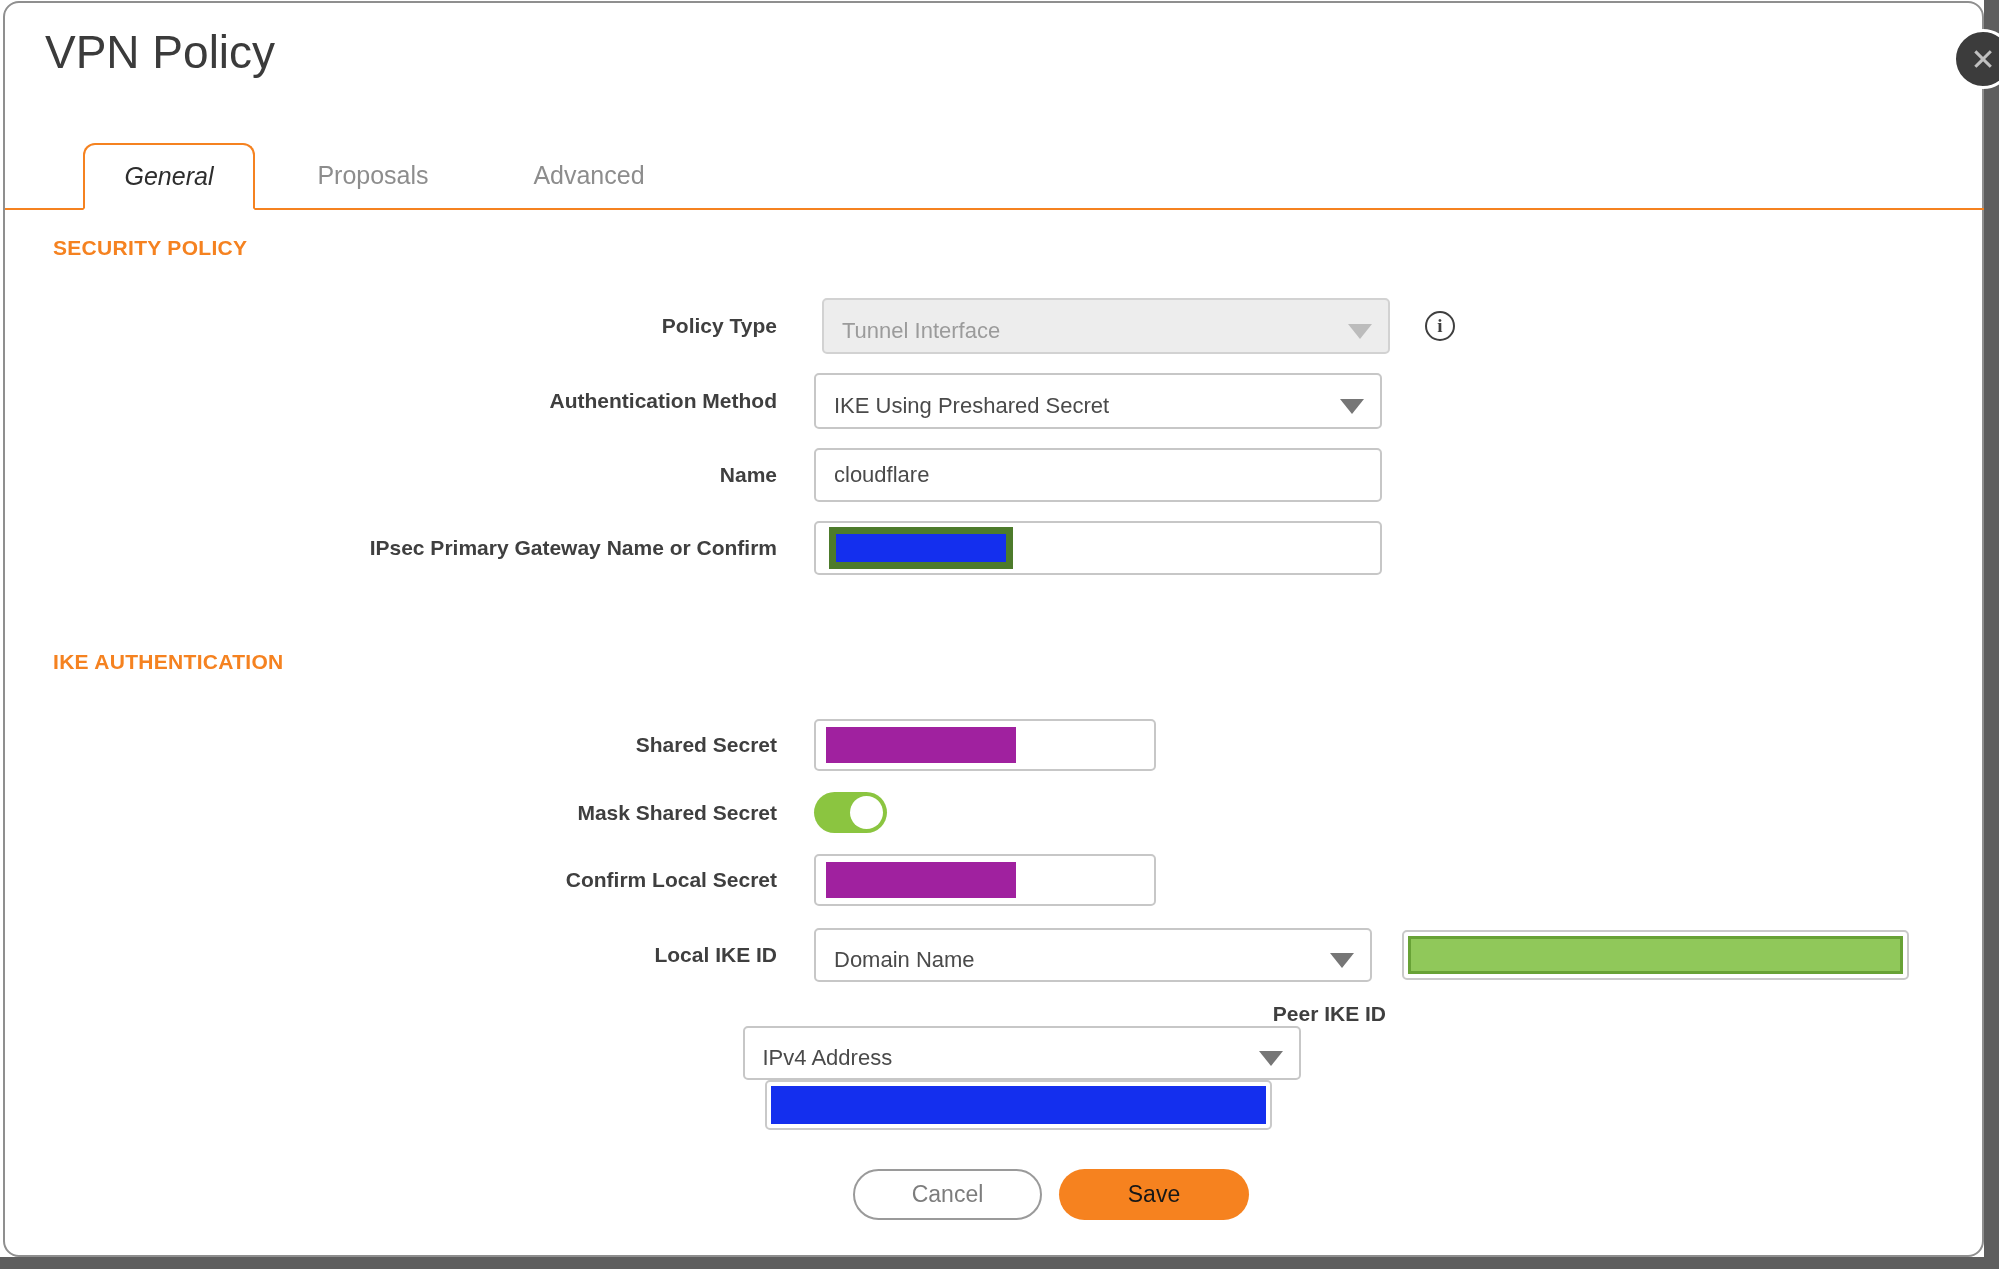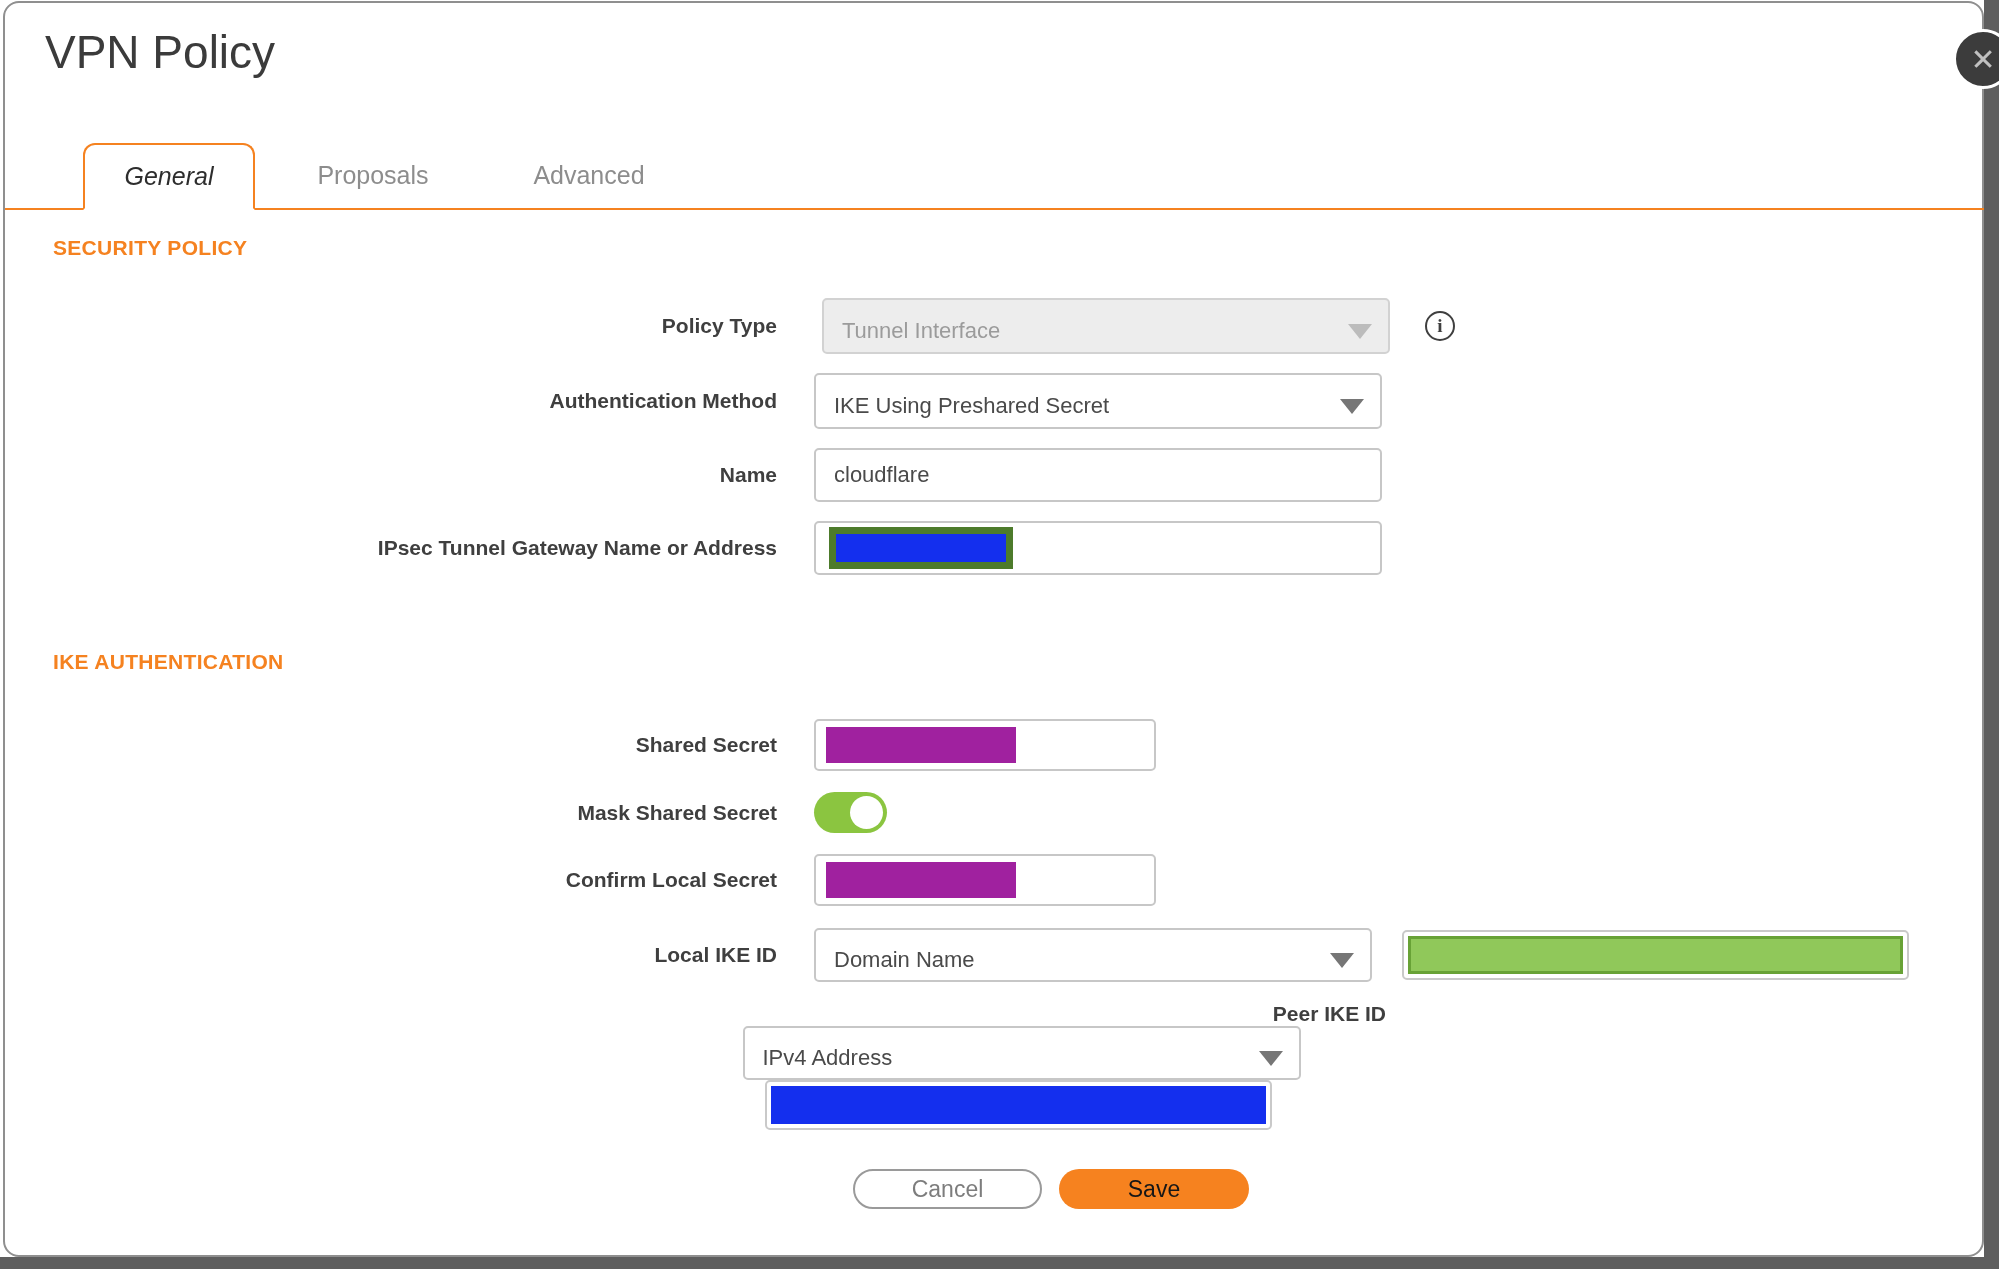--- a/index.html
+++ b/index.html
@@ -89,21 +89,21 @@
     margin-left:27px; display:flex; align-items:center; justify-content:center;
     font-size:19px; font-weight:bold; color:#3f3f3f;
     font-family:"Liberation Serif", serif; cursor:pointer;
   }
 
   .toggle { width:73px; height:41px; border-radius:21px; background:#8bc540; position:relative; cursor:pointer; }
   .toggle .knob { position:absolute; top:4px; right:4px; width:33px; height:33px; border-radius:50%; background:#fff; }
 
   .btn-row { display:flex; margin-left:842px; }
   .btn {
-    height:40px; border-radius:26px; display:flex; align-items:center;
+    height:51px; border-radius:26px; display:flex; align-items:center;
     justify-content:center; font-size:23px; cursor:pointer;
   }
   .btn-cancel { width:189px; border:2px solid #9a9a9a; background:#fff; color:#7d7d7d; }
   .btn-save { width:190px; background:#f6821f; color:#171717; margin-left:17px; font-weight:500; }
 
   
   .mt38{margin-top:38px;gap:8px;} .mt19{margin-top:19px;} .mt75{margin-top:75px;}
   .mt45{margin-top:45px;} .mt21{margin-top:21px;} .mt22{margin-top:22px;}
   .mt20{margin-top:20px;flex-direction:column;} .mt39{margin-top:39px;}
 </style>
@@ -153,21 +153,21 @@
     </div>
 
     <div class="row mt19">
       <div class="label">Name</div>
       <div class="ctl input w-lg h54">
         <span>cloudflare</span>
       </div>
     </div>
 
     <div class="row mt19">
-      <div class="label">IPsec Tunnel Gateway Name or Address</div>
+      <div class="label">IPsec Primary Gateway Name or Confirm</div>
       <div class="ctl input pad-sm w-lg h54">
         <div class="redact-gw"></div>
       </div>
     </div>
 
     <div class="section-title mt75" style="margin-top:75px">IKE AUTHENTICATION</div>
 
     <div class="row mt45">
       <div class="label">Shared Secret</div>
       <div class="ctl input pad-sm w-sm h52">

